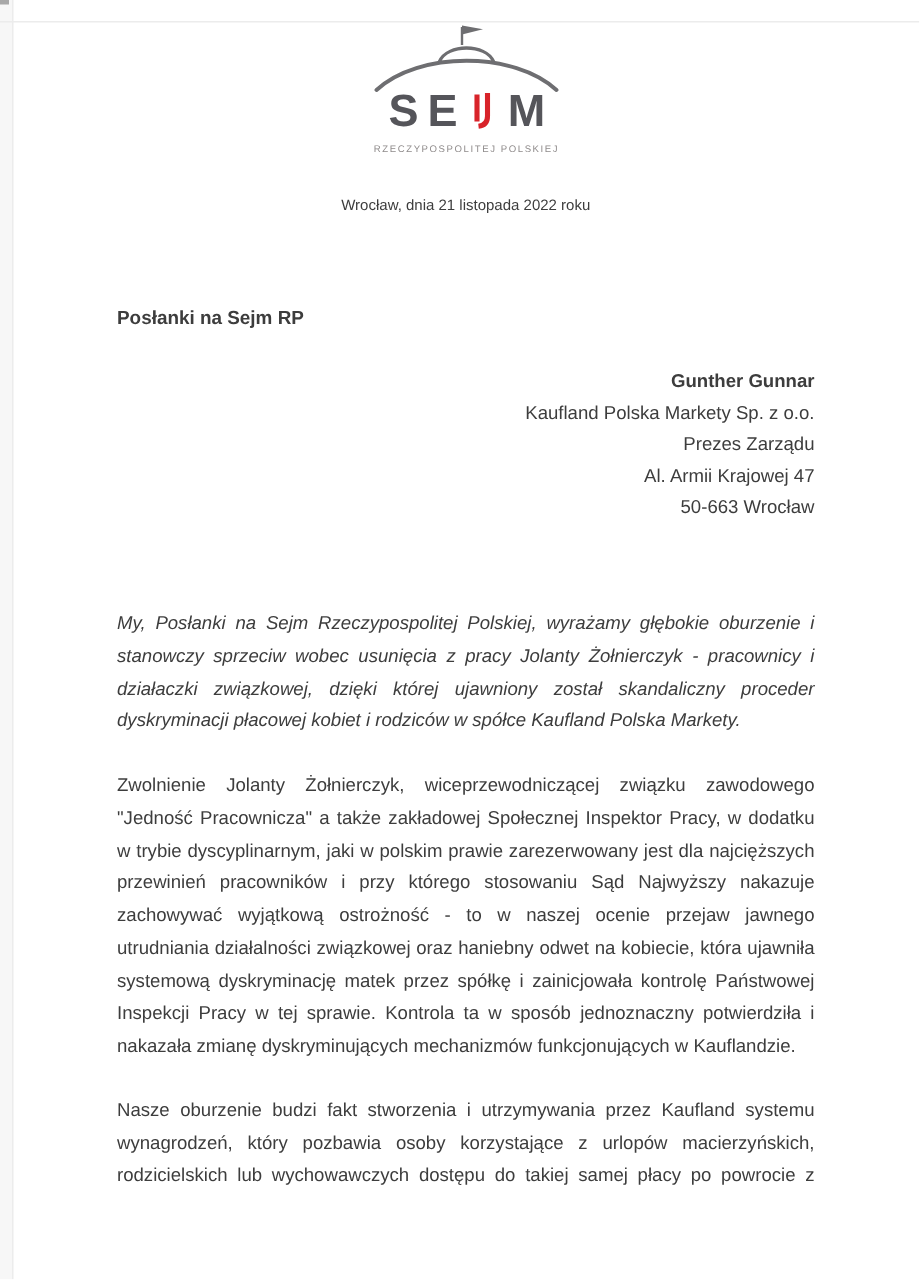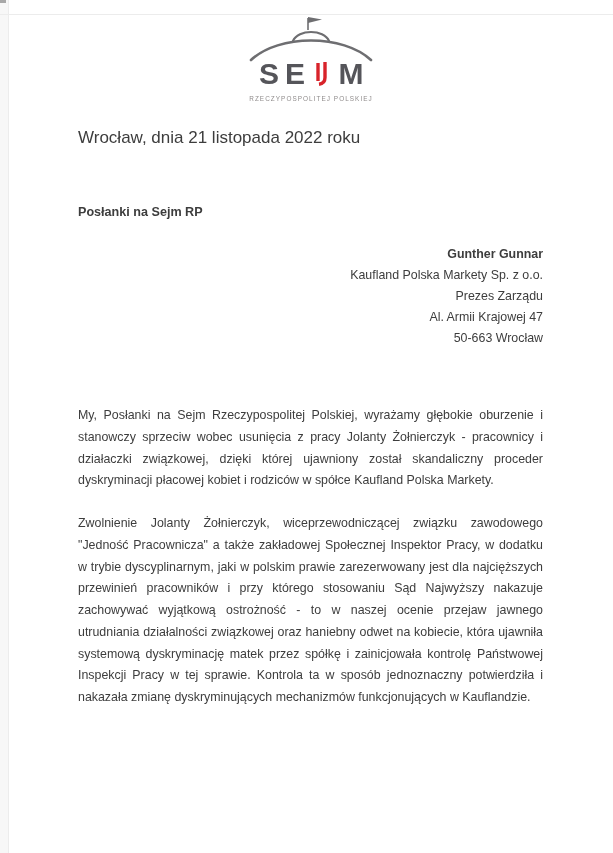--- a/index.html
+++ b/index.html
@@ -43,22 +43,22 @@
     right: 70px;
     top: 0;
   }
   .logo-wrap {
     margin-top: 14px;
     text-align: center;
     height: 92px;
   }
   .dateline {
     margin-top: 21px;
-    text-align: left;
-    font-size: 17px;
+    text-align: center;
+    font-size: 10px;
     line-height: 22px;
     white-space: nowrap;
   }
   .sender {
     margin-top: 52px;
     font-size: 12.6px;
     font-weight: bold;
     line-height: 22px;
   }
   .recipient {
@@ -71,20 +71,21 @@
     font-weight: bold;
   }
   .para {
     font-size: 12.4px;
     line-height: 21.75px;
     text-align: justify;
     margin: 21px 0 0 0;
   }
   .para.first {
     margin-top: 56px;
+    font-style: italic;
   }
   .para.cut {
     text-align-last: justify;
   }
 </style>
 </head>
 <body>
 
 <div class="page">
 
@@ -126,15 +127,16 @@
     <div class="recipient">
       <div class="name">Gunther Gunnar</div>
       <div>Kaufland Polska Markety Sp. z o.o.</div>
       <div>Prezes Zarządu</div>
       <div>Al. Armii Krajowej 47</div>
       <div>50-663 Wrocław</div>
     </div>
 
     <p class="para first">My, Posłanki na Sejm Rzeczypospolitej Polskiej, wyrażamy głębokie oburzenie i stanowczy sprzeciw wobec usunięcia z pracy Jolanty Żołnierczyk - pracownicy i działaczki związkowej, dzięki której ujawniony został skandaliczny proceder dyskryminacji płacowej kobiet i rodziców w spółce Kaufland Polska Markety.</p>
     <p class="para">Zwolnienie Jolanty Żołnierczyk, wiceprzewodniczącej związku zawodowego "Jedność Pracownicza" a także zakładowej Społecznej Inspektor Pracy, w dodatku w trybie dyscyplinarnym, jaki w polskim prawie zarezerwowany jest dla najcięższych przewinień pracowników i przy którego stosowaniu Sąd Najwyższy nakazuje zachowywać wyjątkową ostrożność - to w naszej ocenie przejaw jawnego utrudniania działalności związkowej oraz haniebny odwet na kobiecie, która ujawniła systemową dyskryminację matek przez spółkę i zainicjowała kontrolę Państwowej Inspekcji Pracy w tej sprawie. Kontrola ta w sposób jednoznaczny potwierdziła i nakazała zmianę dyskryminujących mechanizmów funkcjonujących w Kauflandzie.</p>
+    <p class="para cut">Nasze oburzenie budzi fakt stworzenia i utrzymywania przez Kaufland systemu wynagrodzeń, który pozbawia osoby korzystające z urlopów macierzyńskich, rodzicielskich lub wychowawczych dostępu do takiej samej płacy po powrocie z</p>
 
   </div>
 </div>
 
 </body></html>

